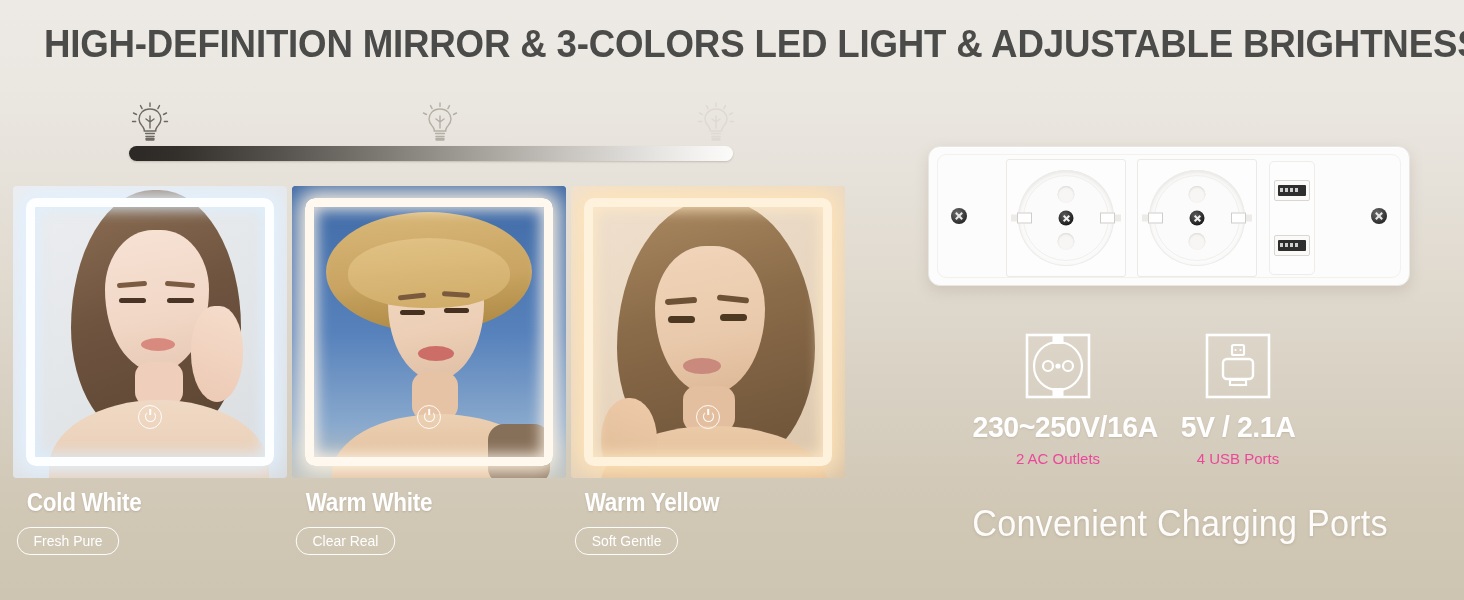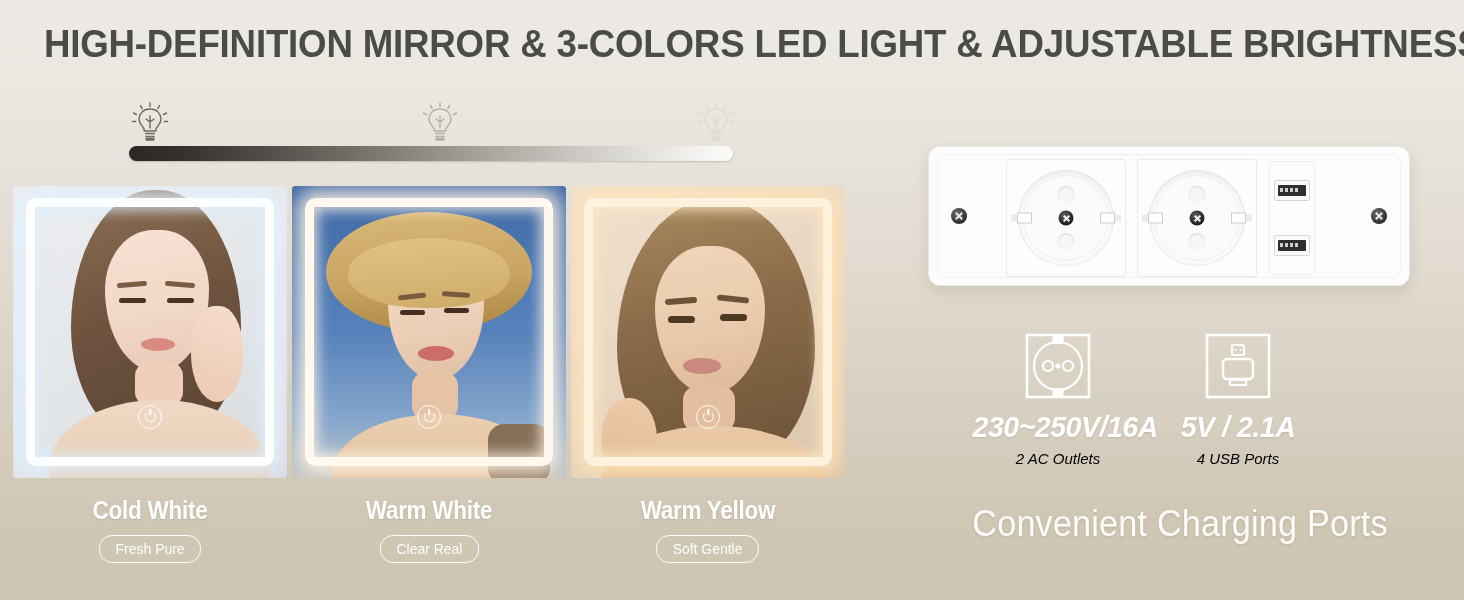--- a/index.html
+++ b/index.html
@@ -70,21 +70,21 @@
   .fig{position:absolute;inset:0;overflow:hidden;}
   .fig .bg{position:absolute;inset:0;}
   .fig .hair{position:absolute;border-radius:48% 48% 42% 42%/55% 55% 45% 45%;}
   .fig .face{position:absolute;border-radius:46% 46% 50% 50%/42% 42% 58% 58%;}
   .fig .neck{position:absolute;border-radius:14px;}
   .fig .shoulder{position:absolute;border-radius:60% 60% 0 0/90% 90% 0 0;}
   .fig .brow,.fig .eye,.fig .lip{position:absolute;}
 
   
   .captions{position:absolute;left:13px;top:488px;width:832px;height:90px;display:flex;gap:5px;}
-  .cap{width:274px;text-align:center;margin-top:8px;}
+  .cap{width:274px;text-align:left;}
   .cap .name{
     font-size:25px;font-weight:bold;color:#fff;letter-spacing:-0.3px;
     transform:scaleX(0.9);transform-origin:50% 50%;white-space:nowrap;
     text-shadow:0 1px 2px rgba(120,105,85,.25);
   }
   .cap .pill{
     display:inline-block;margin-top:10px;padding:4px 17px 5px;
     border:1.6px solid #fff;border-radius:20px;color:#fff;font-size:15px;
     transform:scaleX(0.93);transform-origin:50% 50%;white-space:nowrap;
   }
@@ -134,30 +134,30 @@
   .usb{position:absolute;left:50%;transform:translateX(-50%);width:34px;height:19px;background:#fbfaf9;border:1px solid #d9d7d3;border-radius:2px;}
   .usb.u1{top:18px;}
   .usb.u2{bottom:18px;}
   .usb .slot{position:absolute;left:3px;right:3px;top:4px;height:11px;background:#2e2e2e;border-radius:1px;}
   .usb .slot:after{
     content:"";position:absolute;left:2px;right:7px;top:3px;height:4px;
     background:repeating-linear-gradient(to right,#cfcfcf 0 3px,#2e2e2e 3px 5px);
   }
 
   
-  .specs{position:absolute;left:968px;top:330px;width:360px;height:145px;display:flex;font-style:italic;}
+  .specs{position:absolute;left:968px;top:330px;width:360px;height:145px;display:flex;}
   .spec{width:180px;text-align:center;}
   .spec .ic{height:72px;display:flex;align-items:center;justify-content:center;}
   .spec .ic svg{display:block;}
   .spec .big{
     margin-top:8px;font-size:30px;font-weight:bold;color:#fff;letter-spacing:-0.5px;
     transform:scaleX(0.95);transform-origin:50% 50%;white-space:nowrap;
     text-shadow:0 1px 2px rgba(120,105,85,.2);
   }
-  .spec .sub{margin-top:6px;font-size:15px;color:#000000;white-space:nowrap;}
+  .spec .sub{margin-top:6px;font-size:15px;color:#ec4899;white-space:nowrap;}
 
   .charge-title{
     position:absolute;left:930px;top:503px;width:500px;text-align:center;
     font-size:36px;color:#fdfcfa;font-weight:300;letter-spacing:.2px;
     transform:scaleX(0.95);transform-origin:50% 50%;white-space:nowrap;
     text-shadow:0 1px 3px rgba(120,105,85,.22);
   }
 </style>
 </head>
 <body>

